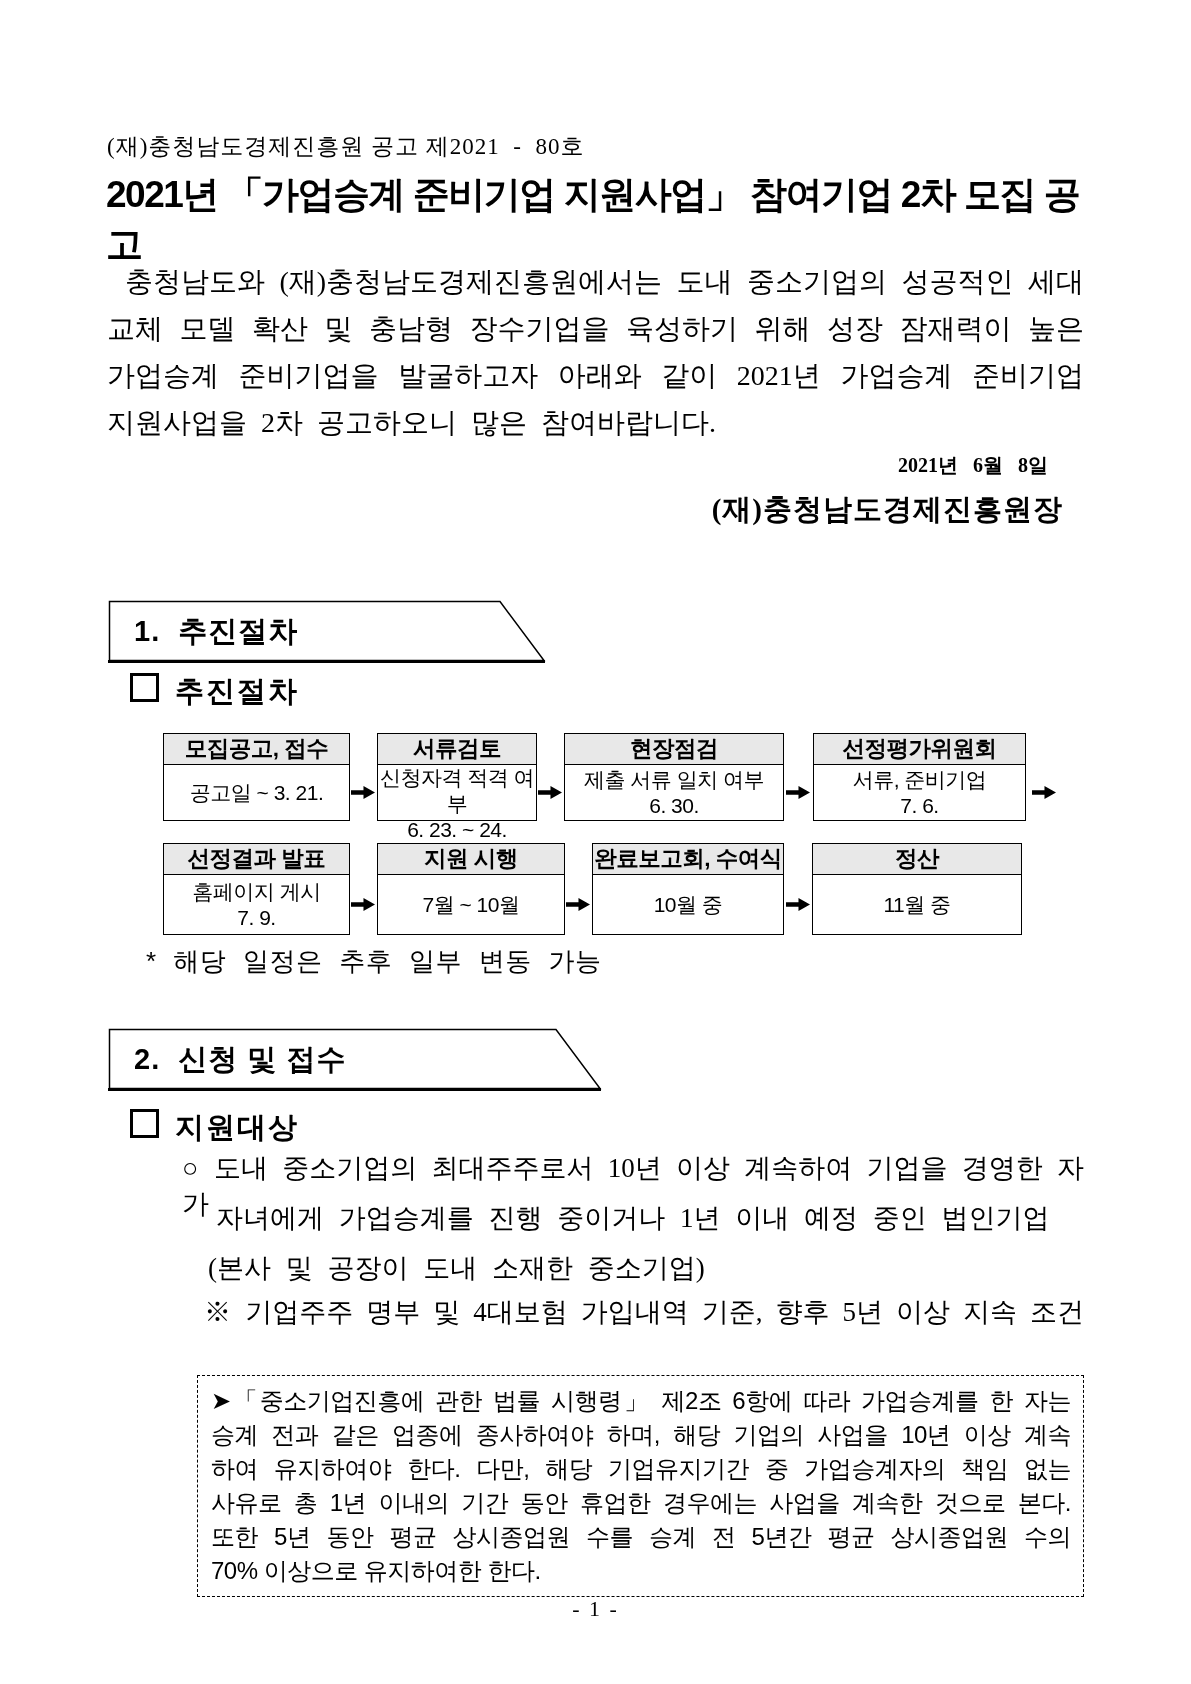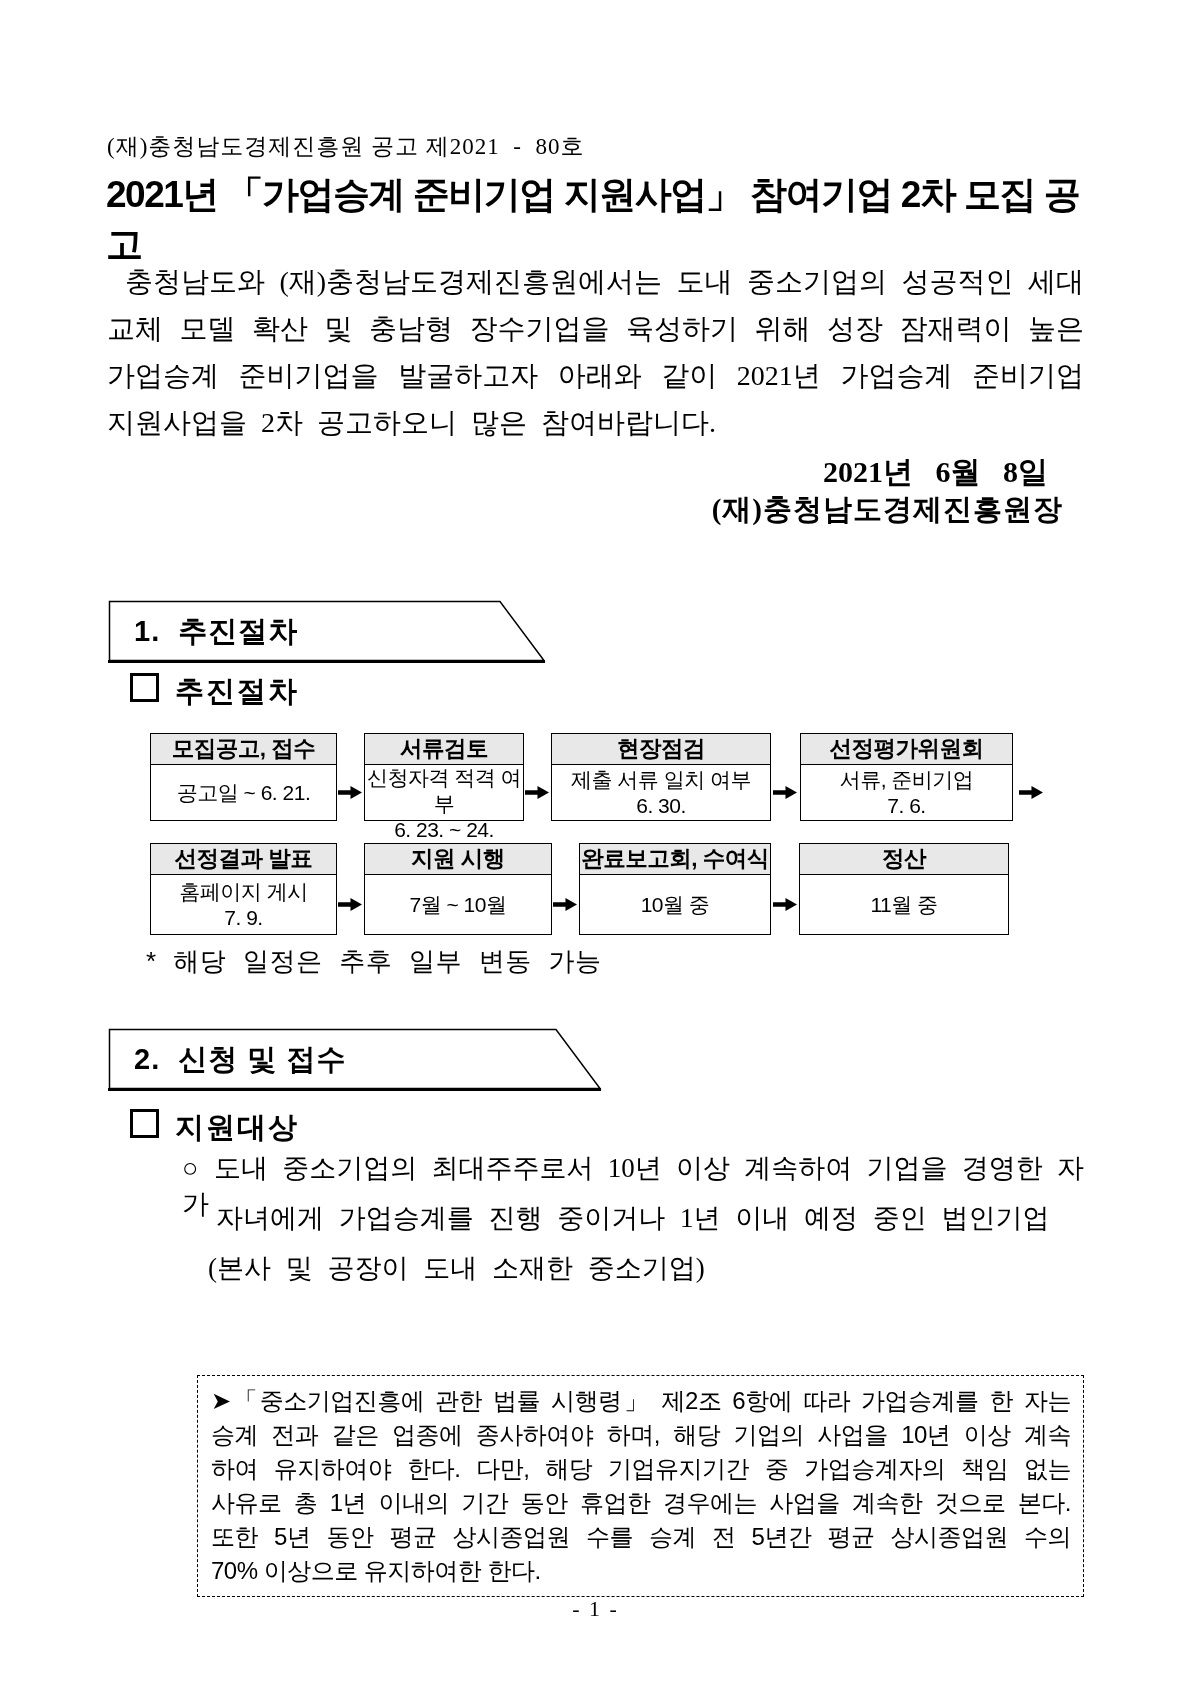--- a/index.html
+++ b/index.html
@@ -7,36 +7,36 @@
         font-family:"Liberation Serif","DejaVu Serif",serif;color:#000;}
   .abs{position:absolute;}
   .pre{white-space:pre;}
 
   .doc-number{left:107px;top:131px;font-size:23px;letter-spacing:1px;}
   .doc-title{left:106px;top:170px;width:980px;font-size:37px;font-weight:bold;letter-spacing:-1.5px;
              font-family:"Liberation Sans","DejaVu Sans",sans-serif;}
   .body-par{left:107px;top:258px;width:977px;font-size:28px;line-height:47px;word-spacing:7px;}
   .jline{text-align:justify;text-align-last:justify;}
   .par-first{padding-left:18px;}
-  .date-line{right:143px;top:452px;font-size:30px;font-weight:bold;}
+  .date-line{right:143px;top:452px;font-size:20px;font-weight:bold;}
   .signer-line{right:128px;top:490px;font-size:29px;font-weight:bold;letter-spacing:1px;}
 
   .banner{left:108px;height:64px;}
   .banner svg{position:absolute;left:0;top:0;}
   .banner .banner-label{position:absolute;left:26px;top:0;line-height:62px;font-size:29px;font-weight:bold;
       font-family:"Liberation Sans","DejaVu Sans",sans-serif;letter-spacing:1px;white-space:pre;}
   .banner1{top:600px;width:440px;}
   .banner2{top:1028px;width:496px;}
 
   .subhead{left:130px;font-size:29px;font-weight:bold;letter-spacing:2px;}
   .subhead .sq{display:inline-block;width:23px;height:23px;border:3px solid #000;margin-right:16px;vertical-align:-1px;}
   .subhead1{top:672px;}
   .subhead2{top:1108px;}
 
-  .flow{left:150px;width:925px;display:flex;align-items:stretch;}
+  .flow{left:163px;width:925px;display:flex;align-items:stretch;}
   .flow-r1{top:733px;height:88px;}
   .flow-r2{top:843px;height:92px;}
   .fbox{border:1.5px solid #000;display:flex;flex-direction:column;box-sizing:border-box;background:#fff;}
   .fbox-head{background:#e8e8e8;border-bottom:1.5px solid #000;text-align:center;font-weight:bold;
              font-size:22.5px;line-height:28px;padding:1px 0;
              font-family:"Liberation Sans","DejaVu Sans",sans-serif;letter-spacing:-0.5px;}
   .fbox-body{flex:1;display:flex;flex-direction:column;justify-content:center;text-align:center;
              font-size:21px;line-height:26px;letter-spacing:-0.5px;
              font-family:"Liberation Sans","DejaVu Sans",sans-serif;}
   .farrow{align-self:flex-start;width:24px;height:13px;background:#000;flex:0 0 auto;
@@ -88,21 +88,21 @@
   </div>
 
   <div class="abs subhead subhead1">
     <span class="sq"></span><span>추진절차</span>
   </div>
 
   <div class="abs flow flow-r1">
     <div class="fbox" style="width:187px">
       <div class="fbox-head">모집공고, 접수</div>
       <div class="fbox-body">
-        <div>공고일 ~ 6. 21.</div>
+        <div>공고일 ~ 3. 21.</div>
         <div></div>
       </div>
     </div>
     <div class="gap" style="width:1px"></div>
     <div class="farrow"></div>
     <div class="gap" style="width:2px"></div>
     <div class="fbox" style="width:160px">
       <div class="fbox-head">서류검토</div>
       <div class="fbox-body">
         <div>신청자격 적격 여부</div>
@@ -183,20 +183,21 @@
     <div class="banner-label">2.  신청 및 접수</div>
   </div>
 
   <div class="abs subhead subhead2">
     <span class="sq"></span><span>지원대상</span>
   </div>
 
   <div class="abs bullet1 jline">○  도내 중소기업의 최대주주로서 10년 이상 계속하여 기업을 경영한 자가</div>
   <div class="abs bullet2">자녀에게 가업승계를 진행 중이거나 1년 이내 예정 중인 법인기업</div>
   <div class="abs bullet3">(본사 및 공장이 도내 소재한 중소기업)</div>
+  <div class="abs refnote jline">※ 기업주주 명부 및 4대보험 가입내역 기준, 향후 5년 이상 지속 조건</div>
 
   <div class="abs dashed-box">
     <div class="jline">➤「중소기업진흥에 관한 법률 시행령」 제2조 6항에 따라 가업승계를 한 자는</div>
     <div class="jline">승계 전과 같은 업종에 종사하여야 하며, 해당 기업의 사업을 10년 이상 계속</div>
     <div class="jline">하여 유지하여야 한다. 다만, 해당 기업유지기간 중 가업승계자의 책임 없는</div>
     <div class="jline">사유로 총 1년 이내의 기간 동안 휴업한 경우에는 사업을 계속한 것으로 본다.</div>
     <div class="jline">또한 5년 동안 평균 상시종업원 수를 승계 전 5년간 평균 상시종업원 수의</div>
     <div>70% 이상으로 유지하여한 한다.</div>
   </div>
 

